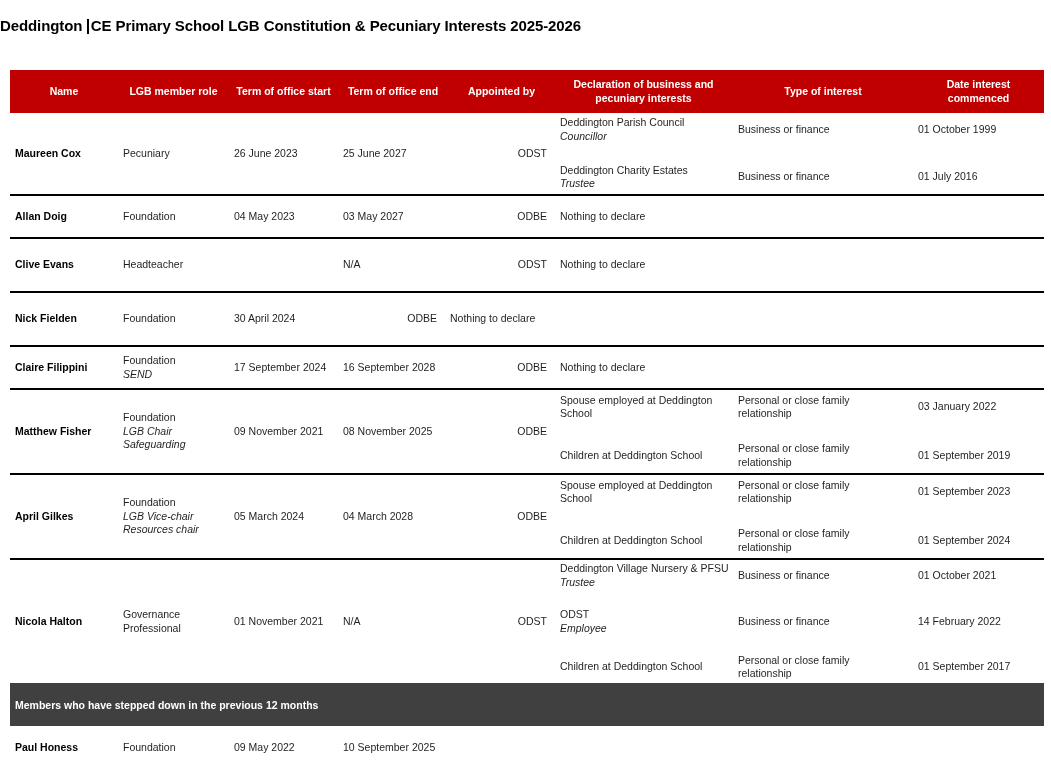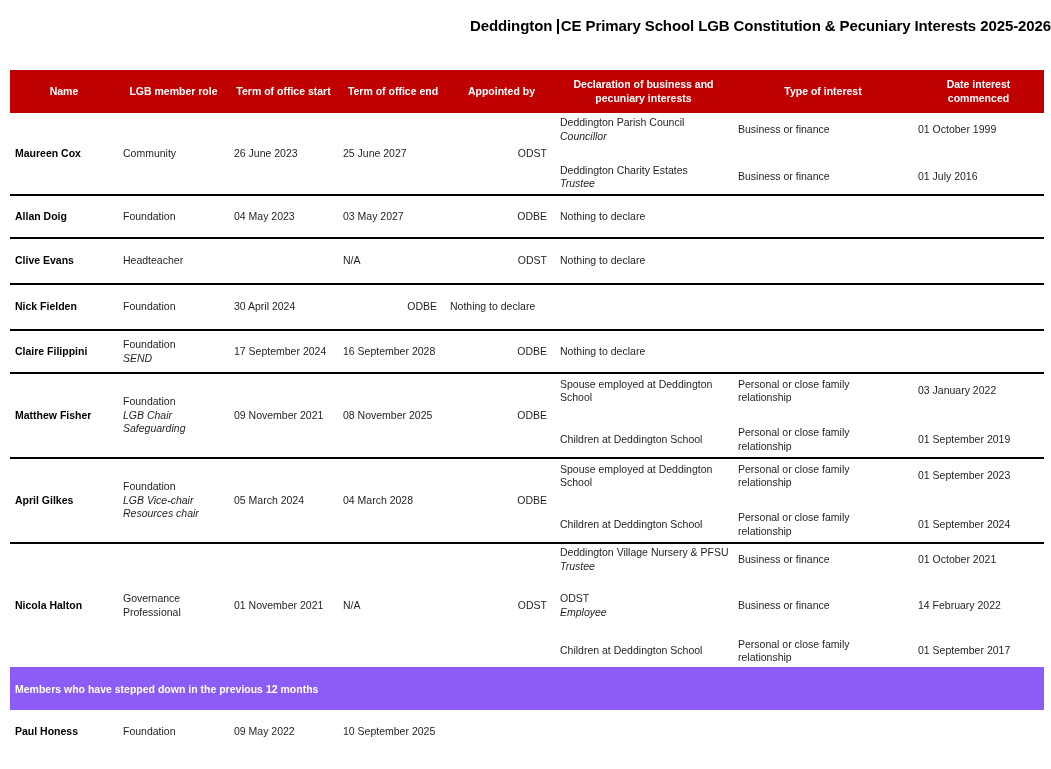--- a/index.html
+++ b/index.html
@@ -1,18 +1,18 @@
 <!DOCTYPE html>
 <html><head>
 <meta charset="utf-8">
 <style>
   html,body{margin:0;padding:0;background:#fff;width:1051px;height:769px;overflow:hidden;
     font-family:"Liberation Sans","DejaVu Sans",sans-serif;color:#1f1f1f;}
   *{box-sizing:border-box;}
-  .title-wrap{height:40px;padding-top:17px;text-align:right;}
+  .title-wrap{height:40px;padding-top:17px;text-align:left;}
   .title{font-size:15px;font-weight:700;color:#000;letter-spacing:-0.1px;}
   .caret{display:inline-block;width:1.5px;height:15px;background:#000;vertical-align:-3px;margin:0 2px 0 5px;}
   .table{width:1034px;margin-left:10px;margin-top:30px;}
   .hdr{display:flex;background:#C00000;height:43px;}
   .hcell{display:flex;align-items:center;justify-content:center;text-align:center;
     color:#fff;font-weight:700;font-size:10.5px;line-height:1.25;padding:2px 3px;}
   .row{display:flex;border-bottom:2px solid #000;}
   .cell{display:flex;flex-direction:column;justify-content:center;
     padding:2px 8px 2px 5px;font-size:10.5px;line-height:1.3;}
   .bold{font-weight:700;color:#000;}
@@ -22,26 +22,26 @@
   .c-role{width:111px;}
   .c-start{width:109px;white-space:nowrap;}
   .c-end{width:110px;white-space:nowrap;}
   .c-appt{width:107px;white-space:nowrap;text-align:right;}
   .decl-group{width:489px;display:flex;flex-direction:column;gap:14px;}
   .decl-entry{flex:1;display:flex;}
   .c-decl{width:178px;padding-right:4px;}
   .c-type{width:180px;}
   .c-date2{width:131px;white-space:nowrap;}
   .h43{height:43px;}
-  .h42{height:46px;}
+  .h42{height:54px;}
   .h83{height:83px;}
   .h85{height:85px;}
   .h123{height:123px;border-bottom:none;}
   .nb{border-bottom:none;}
-  .banner{height:43px;background:#8b5cf6;display:flex;align-items:center;padding-left:5px;
+  .banner{height:43px;background:#404040;display:flex;align-items:center;padding-left:5px;
     color:#fff;font-weight:700;font-size:10.5px;}
 </style>
 </head>
 <body>
 
 <div class="title-wrap">
   <span class="title"><span>Deddington</span><span class="caret"></span><span>CE Primary School LGB Constitution &amp; Pecuniary Interests 2025-2026</span></span>
 </div>
 
 <div class="table">
@@ -53,21 +53,21 @@
     <div class="hcell c-end">Term of office end</div>
     <div class="hcell c-appt">Appointed by</div>
     <div class="hcell c-decl" style="white-space:normal;">Declaration of business and pecuniary interests</div>
     <div class="hcell c-type">Type of interest</div>
     <div class="hcell c-date2" style="white-space:normal;">Date interest commenced</div>
   </div>
 
   <div class="row h83">
     <div class="cell c-name bold">Maureen Cox</div>
     <div class="cell c-role">
-      <div>Community</div>
+      <div>Pecuniary</div>
     </div>
     <div class="cell c-start">26 June 2023</div>
     <div class="cell c-end">25 June 2027</div>
     <div class="cell c-appt">ODST</div>
     <div class="decl-group">
       <div class="decl-entry">
         <div class="cell c-decl">
           <div class="nw">Deddington Parish Council</div>
           <div class="it">Councillor</div>
         </div>

